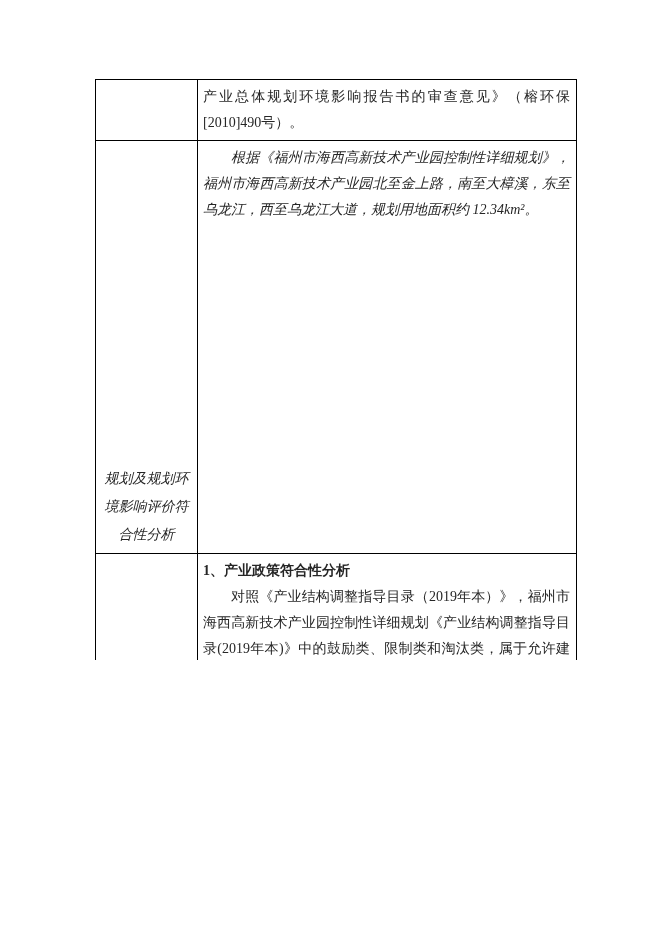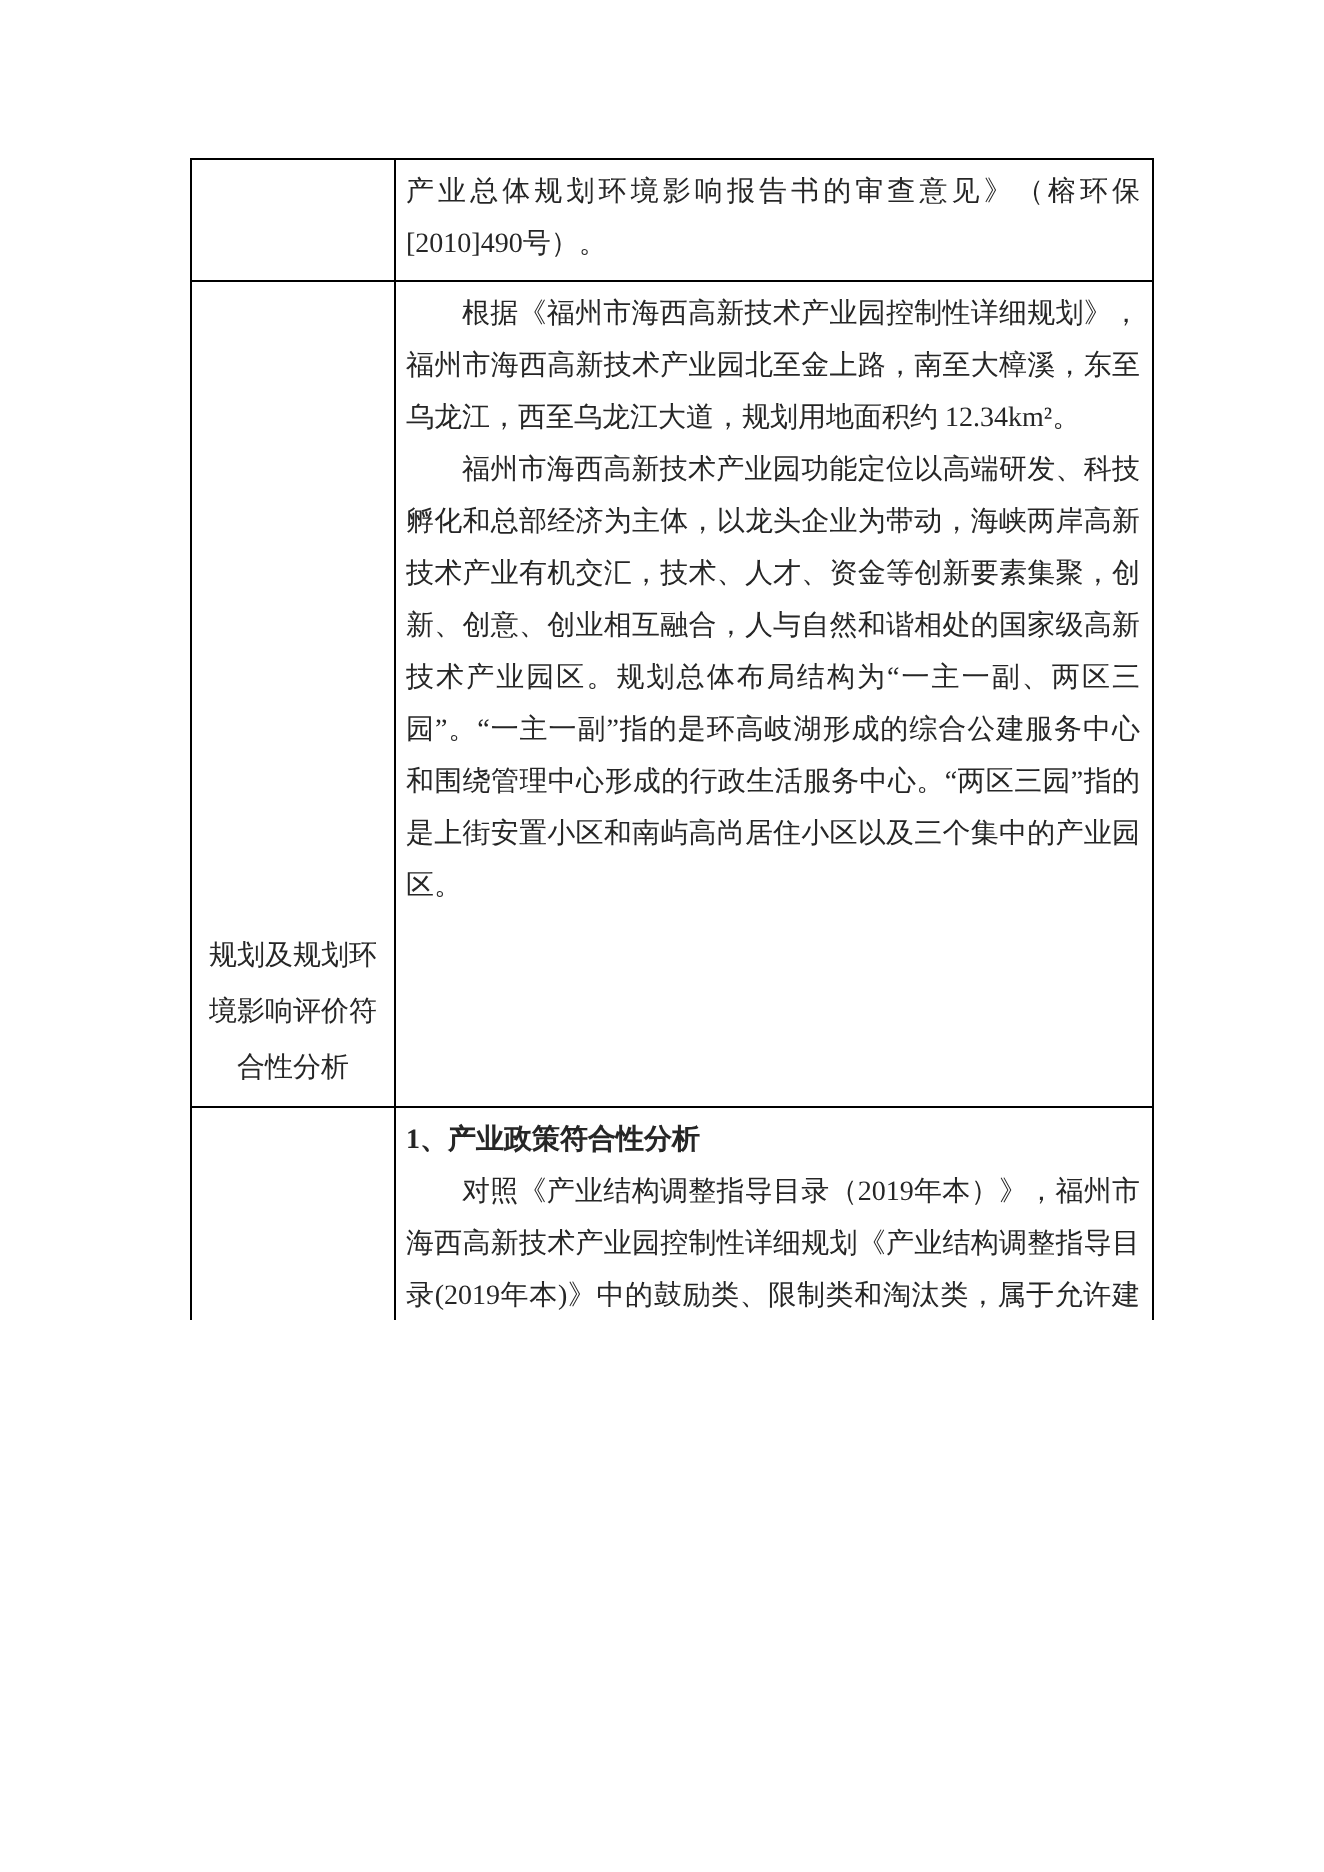--- a/index.html
+++ b/index.html
@@ -36,21 +36,21 @@
   .cell.left {
     display: flex;
     align-items: flex-end;
     justify-content: center;
     text-align: center;
     padding: 4px 5px;
     font-size: 14px;
     line-height: 28px;
   }
   .r1 { min-height: 57px; }
-  .r2 { min-height: 413px; }
+  .r2 { min-height: 413px; font-style: italic; }
   .r3 { min-height: 283px; }
   .para { margin: 0; text-indent: 2em; }
   .para.noindent { text-indent: 0; }
   .heading { margin: 0; font-weight: bold; text-indent: 0; }
   .pagenum {
     position: absolute;
     left: 0; top: 849px;
     width: 100%;
     text-align: center;
     font-size: 12px;
@@ -69,21 +69,20 @@
     </div>
     <div class="cell right r1">
       <p class="para noindent">产业总体规划环境影响报告书的审查意见》（榕环保[2010]490号）。</p>
     </div>
 
     <div class="cell left bt r2">
       <div>规划及规划环境影响评价符合性分析</div>
     </div>
     <div class="cell right bt r2">
       <p class="para">根据《福州市海西高新技术产业园控制性详细规划》，福州市海西高新技术产业园北至金上路，南至大樟溪，东至乌龙江，西至乌龙江大道，规划用地面积约 12.34km²。</p>
-      <p class="para">福州市海西高新技术产业园功能定位以高端研发、科技孵化和总部经济为主体，以龙头企业为带动，海峡两岸高新技术产业有机交汇，技术、人才、资金等创新要素集聚，创新、创意、创业相互融合，人与自然和谐相处的国家级高新技术产业园区。规划总体布局结构为“一主一副、两区三园”。“一主一副”指的是环高岐湖形成的综合公建服务中心和围绕管理中心形成的行政生活服务中心。“两区三园”指的是上街安置小区和南屿高尚居住小区以及三个集中的产业园区。</p>
     </div>
 
     <div class="cell left bt r3">
       <div>其他符合性分析</div>
     </div>
     <div class="cell right bt r3">
       <p class="heading">1、产业政策符合性分析</p>
       <p class="para">对照《产业结构调整指导目录（2019年本）》，福州市海西高新技术产业园控制性详细规划《产业结构调整指导目录(2019年本)》中的鼓励类、限制类和淘汰类，属于允许建设项目。</p>
     </div>
 

